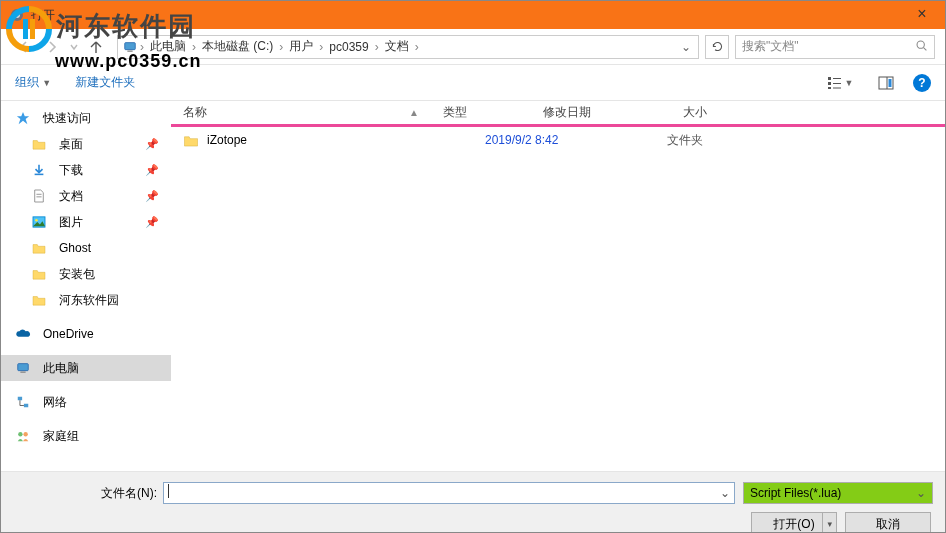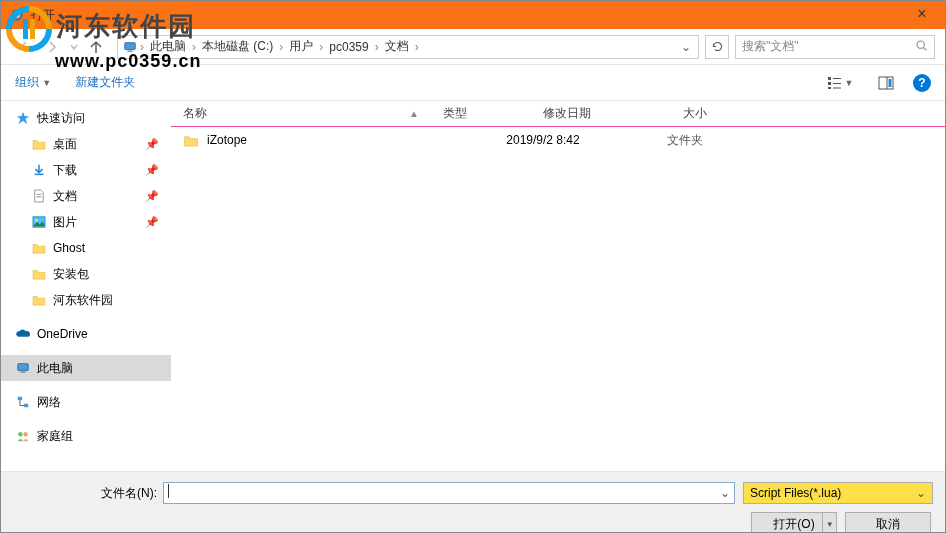--- a/index.html
+++ b/index.html
@@ -28,47 +28,47 @@
 .search .mag { position:absolute; right:6px; color:#888; }
 
 .toolbar { height: 36px; display: flex; align-items: center; padding: 0 14px; border-bottom: 1px solid #e5e5e5; background: #fff; }
 .tool-link { color: #1e6fbd; margin-right: 24px; cursor: pointer; }
 .tool-right { margin-left: auto; display:flex; align-items:center; gap:8px; }
 .view-btn { width: 38px; height: 22px; display:flex; align-items:center; justify-content:center; color:#555; gap:2px; }
 .help-icon { width:18px; height:18px; border-radius:50%; background:#0078d7; color:#fff; display:flex; align-items:center; justify-content:center; font-weight:bold; font-size:12px; }
 
 .main { display: flex; height: 370px; }
 .sidebar { width: 170px; background:#fff; overflow:hidden; padding-top:4px; }
-.side-item { display:flex; align-items:center; height:26px; padding-left:14px; cursor:pointer; gap:6px; }
+.side-item { display:flex; align-items:center; height:26px; padding-left:14px; cursor:pointer; gap:12px; }
 .side-item.selected { background:#d9d9d9; }
 .side-item.child { padding-left:30px;text-align:right; }
 .side-item .pin { margin-left:auto; margin-right:12px; color:#999; font-size:11px; }
 .side-sep { height:8px; }
 .icon-box { width:16px; height:16px; display:inline-flex; align-items:center; justify-content:center; flex-shrink:0; }
 
 .filelist { flex:1; background:#fff; }
-.columns { display:flex; height:26px; align-items:flex-end; border-bottom:1px solid #ec4899; color:#444; }
+.columns { display:flex; height:26px; align-items:flex-end; border-bottom:3px solid #ec4899; color:#444; }
 .col { padding:0 12px; height:100%; display:flex; align-items:center; position:relative; }
 .col.name { width:260px; }
 .col.date { width:140px; }
 .col.type { width:100px; }
 .col.size { width:80px; }
 .col .sort { margin-left:auto; color:#888; font-size:10px; }
 .row { display:flex; height:26px; align-items:center; cursor:pointer;gap:42px; }
 .row .cell { padding:0 12px; }
 .row .cell.name { width:260px; display:flex; align-items:center; gap:8px; }
-.row .cell.date { width:140px; color:#000000;text-align:center; }
+.row .cell.date { width:140px; color:#1d4ed8; }
 .row .cell.type { width:100px; color:#555; }
 
 .footer { border-top:1px solid #e5e5e5; padding:10px 12px; background:#f0f0f0; }
 .footer-row { display:flex; align-items:center; margin-bottom:8px; }
 .fn-label { width:150px; text-align:right; padding-right:6px; }
 .fn-input { flex:1; height:22px; border:1px solid #8aa8c9; background:#fff; padding:0 4px; position:relative; }
 .fn-input .dd { position:absolute; right:4px; top:3px; color:#555; }
-.filter { width:190px; height:22px; border:1px solid #adadad; background:#fde047; margin-left:8px; padding:0 6px; display:flex; align-items:center; position:relative; }
+.filter { width:190px; height:22px; border:1px solid #adadad; background:#84cc16; margin-left:8px; padding:0 6px; display:flex; align-items:center; position:relative; }
 .filter .dd { position:absolute; right:6px; color:#555; }
 .btn-row { display:flex; justify-content:flex-end; gap:8px; padding-right:2px; }
 .btn { width:86px; height:24px; border:1px solid #adadad; background:#e1e1e1; display:flex; align-items:center; justify-content:center; cursor:pointer; position:relative; }
 .btn .split { position:absolute; right:4px; color:#555; font-size:9px; border-left:1px solid #adadad; padding-left:4px; height:100%; display:flex; align-items:center; }
 
 
 .folder-svg { fill:#ffd96a; stroke:#d4a92f; stroke-width:0.5; }
 </style>
 </head>
 <body>

